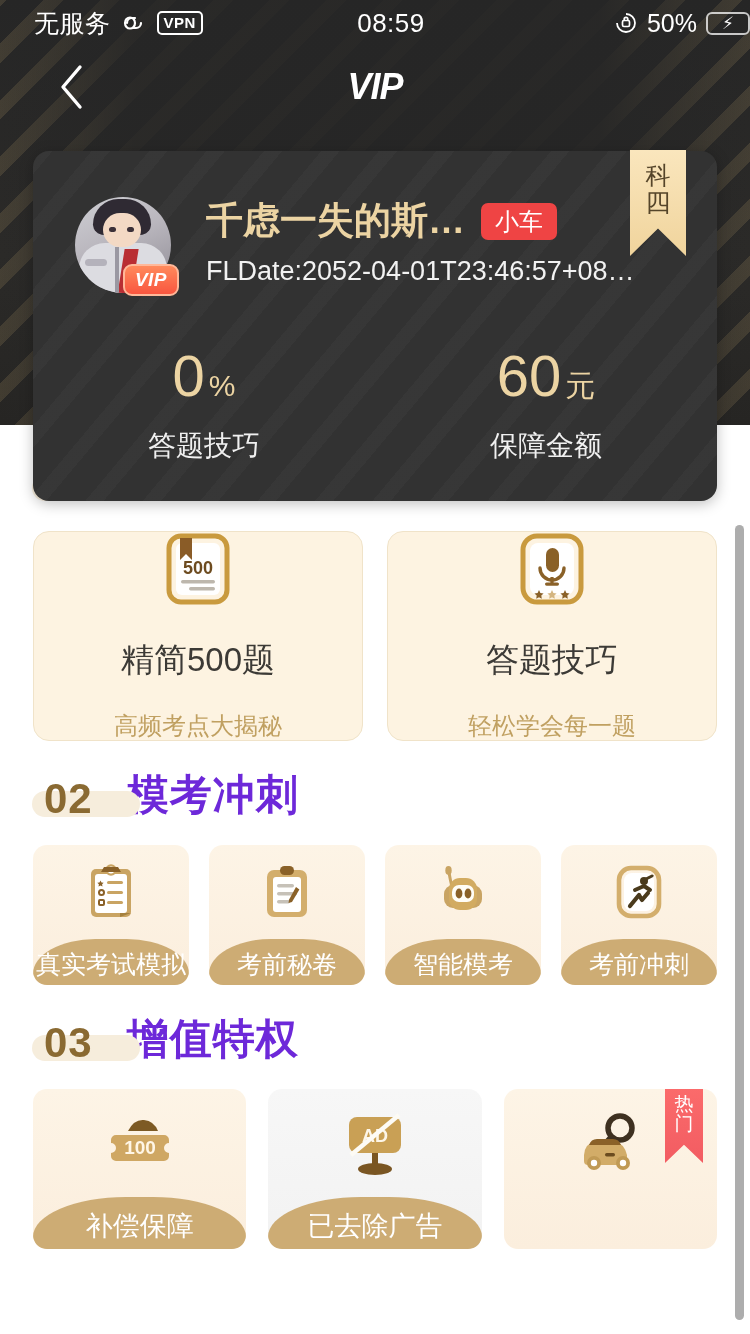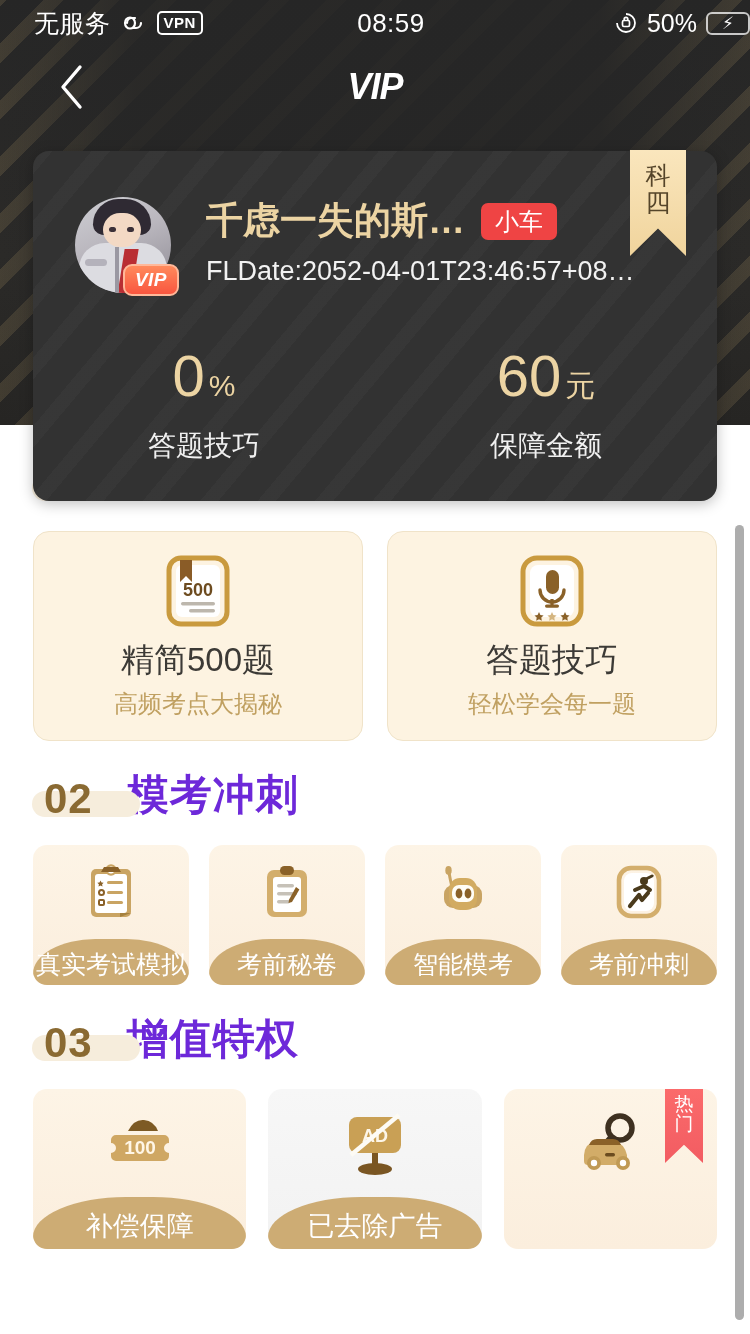--- a/index.html
+++ b/index.html
@@ -143,21 +143,21 @@
   }
   .sec-num::before{
     content:"";position:absolute;left:-4px;top:16px;width:108px;height:26px;
     background:#f6eddc;border-radius:13px;z-index:-1;
   }
   .sec-title{ margin-left:26px;font-size:42px;font-weight:700;color:#6d28d9;letter-spacing:1px; }
 
   .row-2{ display:flex;gap:24px;padding:0 33px;margin-top:24px; }
   .big-card{
     flex:1;height:210px;background:#fdf3e1;border:1px solid #f0e3c9;border-radius:16px;
-    display:flex;flex-direction:column;align-items:center;justify-content:center;cursor:pointer;
+    display:flex;flex-direction:column;align-items:center;justify-content:center;cursor:pointer;gap:22px;
   }
   .big-ic{ width:78px;height:78px;margin-bottom:12px;position:relative; }
   .bc-title{ font-size:33px;color:#3c3a36;font-weight:400;line-height:1.1; }
   .bc-sub{ font-size:24px;color:#c0a061;margin-top:9px; }
 
   .row-4{ display:flex;gap:20px;padding:0 33px;margin-top:22px;text-decoration:underline; }
   .sm-card{
     flex:1;height:140px;background:linear-gradient(180deg,#fdf4e6 0%,#fbeedd 100%);
     border-radius:14px;position:relative;overflow:hidden;cursor:pointer;
   }

